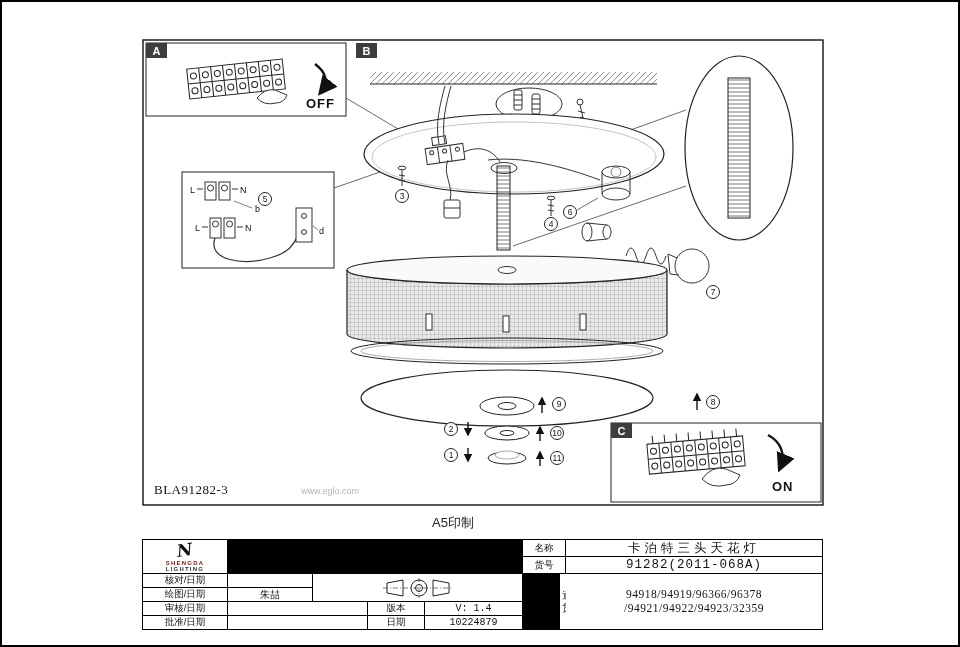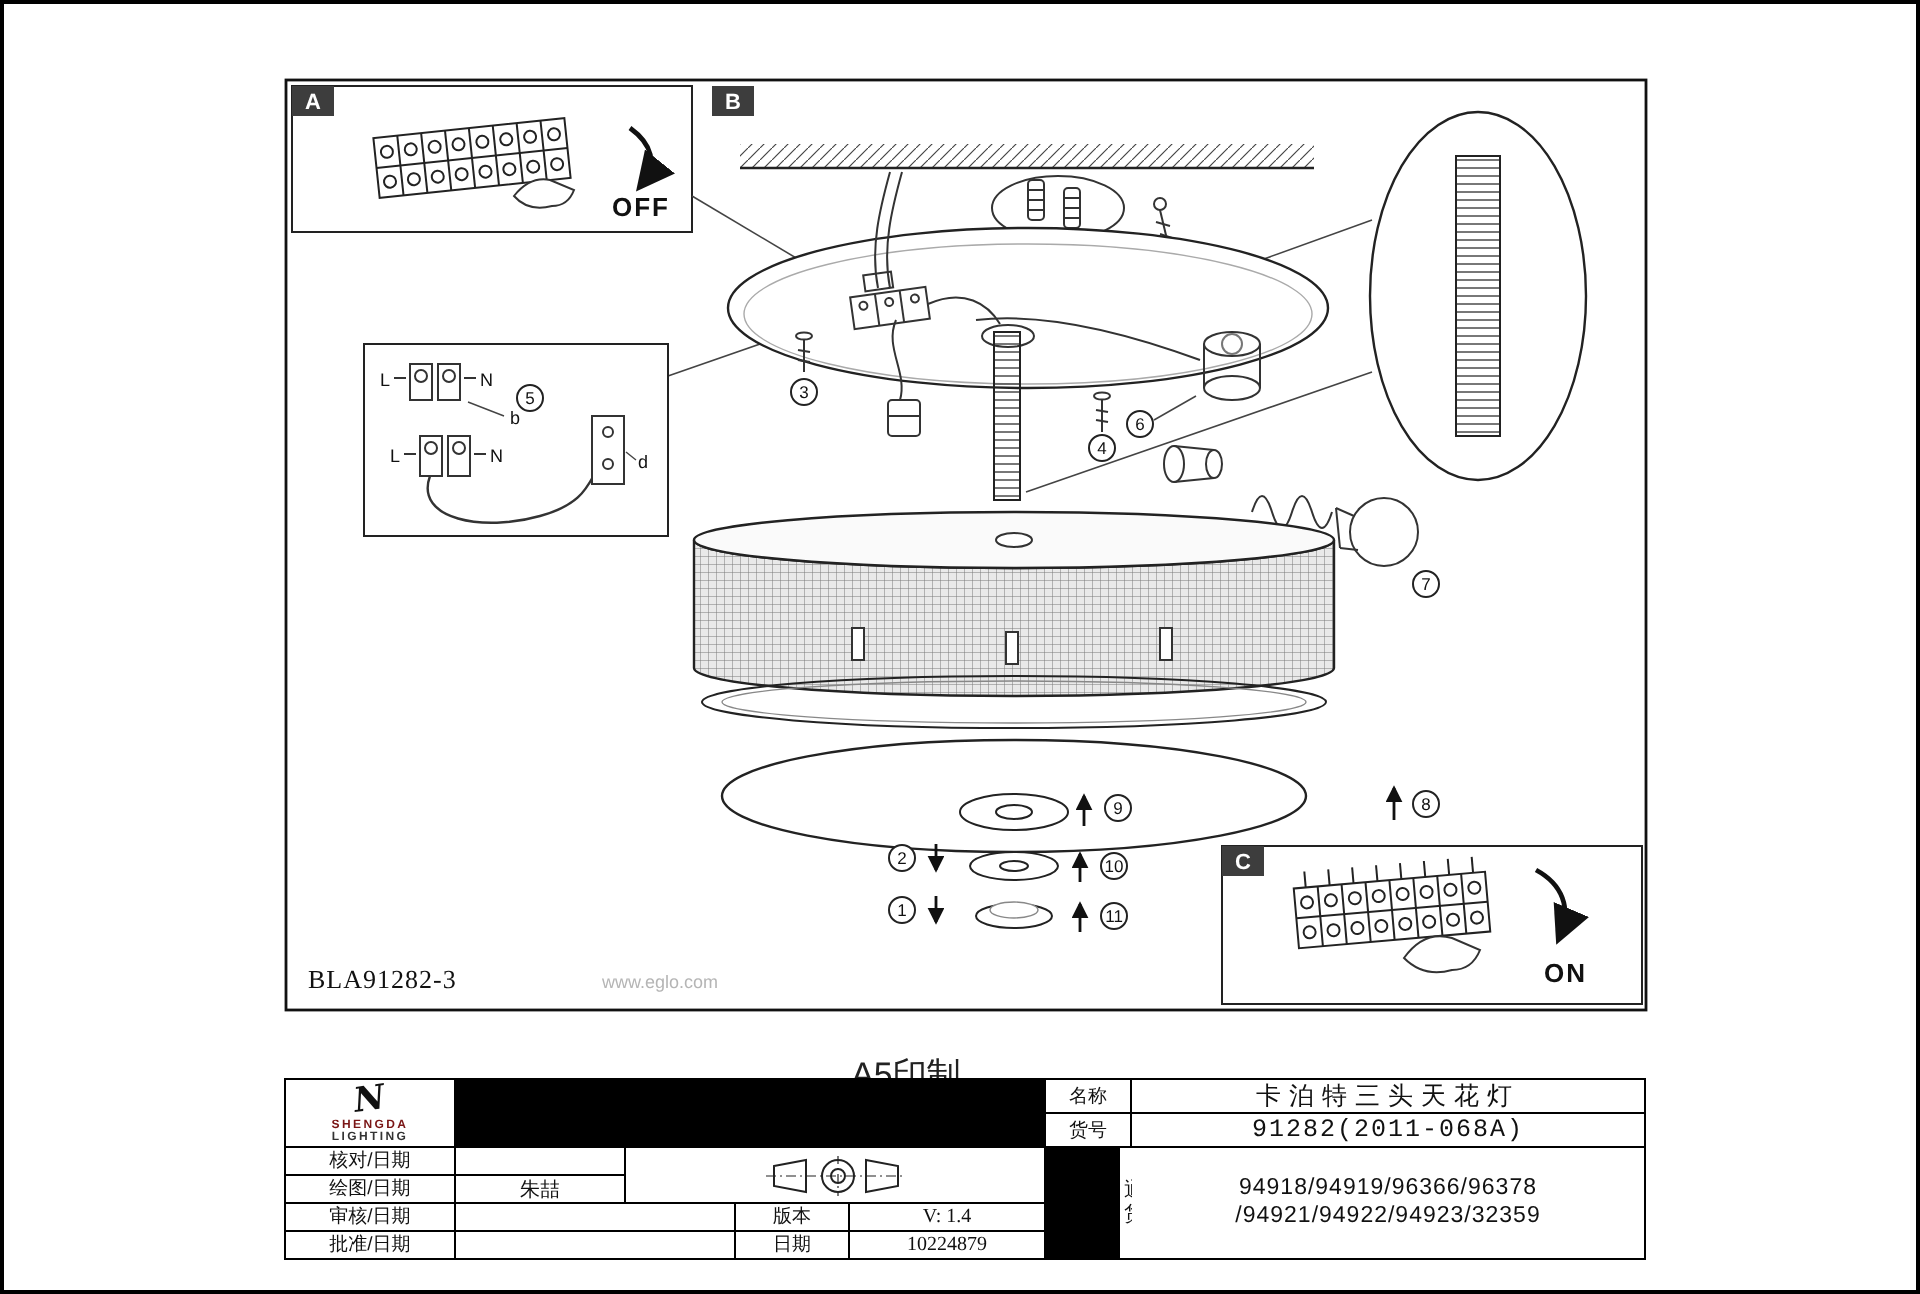--- a/index.html
+++ b/index.html
@@ -9,41 +9,41 @@
   svg text{font-family:"Liberation Sans",sans-serif;fill:#111;}
   .chip rect{fill:#3d3d3d;stroke:none;}
   .chip text{fill:#fff;font-weight:bold;font-size:11px;text-anchor:middle;}
   .callout circle{fill:#fff;stroke:#222;stroke-width:1;}
   .callout text{font-size:8.5px;text-anchor:middle;fill:#111;}
   .bigword{font-size:13px;font-weight:bold;letter-spacing:1px;}
   .tinylab{font-size:9px;}
   .docnum{font-family:"Liberation Serif",serif;font-size:13px;letter-spacing:.5px;}
   .weburl{font-size:9px;fill:#b5b5b5;}
   .print-note{position:absolute;left:371px;top:512px;width:160px;text-align:center;
-              font-size:17px;color:#222;margin-top:12px;}
+              font-size:13px;color:#222;}
   
   .title-block{position:absolute;left:140px;top:537px;width:681px;height:91px;
                background:#000;border:1px solid #000;box-sizing:border-box;display:grid;
                grid-template-columns:84px 84px 54px 56px 97px 42px 1fr;
                grid-template-rows:16px 16px 13px 13px 13px 13px;gap:1px;}
   .title-block>div{background:#fff;display:flex;align-items:center;justify-content:center;
                    overflow:hidden;color:#111;}
   .tb-label{font-size:9.5px;}
   .tb-value{font-size:10px;}
-  .serifval{font-family:Liberation Serif, serif;}
+  .serifval{font-family:Liberation Mono, monospace;}
   .company{font-size:16px;font-weight:bold;letter-spacing:7px;white-space:nowrap;}
   .cell-logo{flex-direction:column;line-height:1;}
   .logo-mark{font-family:"DejaVu Serif",serif;font-style:italic;font-weight:bold;
              font-size:17px;transform:rotate(-8deg);}
   .logo-line1{font-size:6px;font-weight:bold;letter-spacing:1.2px;color:#7a1515;margin-top:1px;}
   .logo-line2{font-size:6px;font-weight:bold;letter-spacing:1.2px;color:#333;}
   .name-value{font-size:12.5px;letter-spacing:4px;text-align:right;}
   .item-value{font-family:Liberation Mono, monospace;font-size:12.5px;letter-spacing:1px;}
   .common-label{font-size:10px;text-align:center;line-height:1.15;width:24px;margin-left:37px;}
-  .common-value{flex-direction:column;font-family:Liberation Sans, sans-serif;
+  .common-value{flex-direction:column;font-family:Liberation Serif, serif;
                 font-size:11.5px;letter-spacing:.5px;line-height:1.15;}
 </style>
 </head>
 <body>
 
 <div class="page">
 
 <svg class="drawing" width="960" height="510" viewBox="0 0 960 510">
   <defs>
     <marker id="arrow" markerWidth="7" markerHeight="7" refX="5" refY="3" orient="auto">

